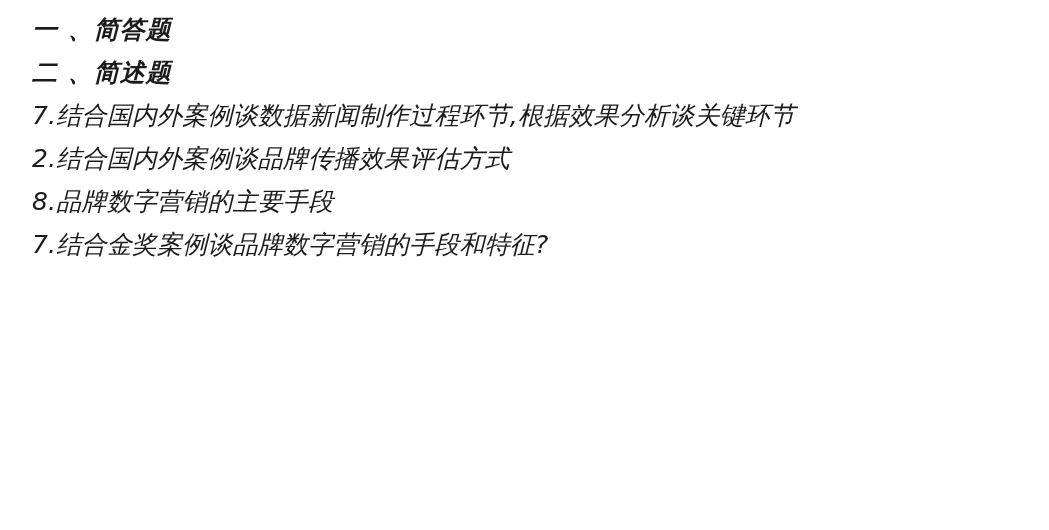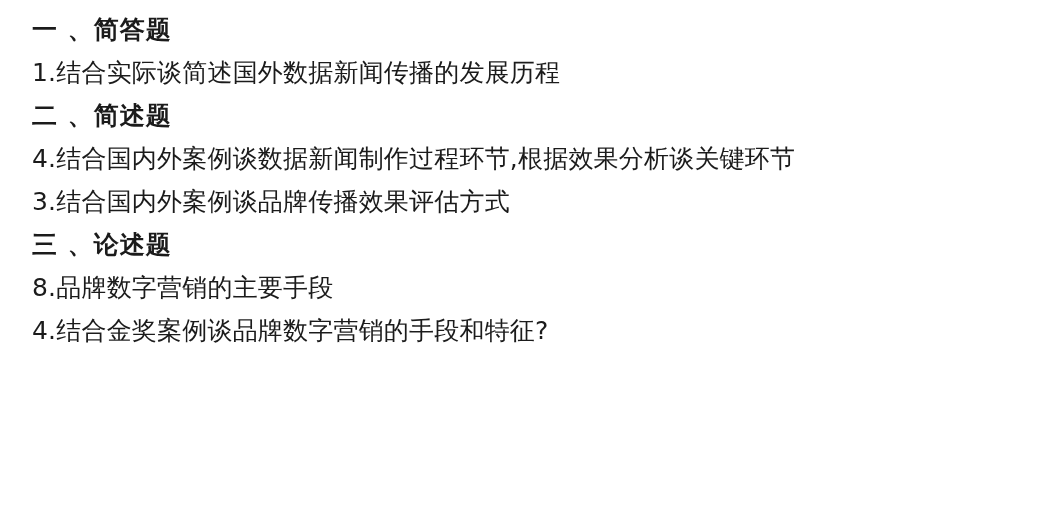--- a/index.html
+++ b/index.html
@@ -12,39 +12,38 @@
     height: 530px;
     font-family: "DejaVu Sans", "Liberation Sans", sans-serif;
     color: #1a1a1a;
     overflow: hidden;
   }
   .document {
     padding: 8px 0 0 32px;
     box-sizing: border-box;
     width: 1049px;
     height: 530px;
+    font-style: italic;
   }
   .line {
     font-size: 25px;
     line-height: 43px;
     letter-spacing: 0.2px;
     white-space: pre;
     color: #1b1b1b;
     font-weight: 400;
   }
   .line.heading {
     font-weight: 700;
     letter-spacing: 1px;
   }
 </style>
 </head>
 <body>
 
 <div class="document">
   <div class="line heading">一 、简答题</div>
-  <div class="line">1.结合实际谈简述国外数据新闻传播的发展历程</div>
   <div class="line heading">二 、简述题</div>
-  <div class="line">4.结合国内外案例谈数据新闻制作过程环节,根据效果分析谈关键环节</div>
-  <div class="line">3.结合国内外案例谈品牌传播效果评估方式</div>
-  <div class="line heading">三 、论述题</div>
+  <div class="line">7.结合国内外案例谈数据新闻制作过程环节,根据效果分析谈关键环节</div>
+  <div class="line">2.结合国内外案例谈品牌传播效果评估方式</div>
   <div class="line">8.品牌数字营销的主要手段</div>
-  <div class="line">4.结合金奖案例谈品牌数字营销的手段和特征?</div>
+  <div class="line">7.结合金奖案例谈品牌数字营销的手段和特征?</div>
 </div>
 
 </body></html>

